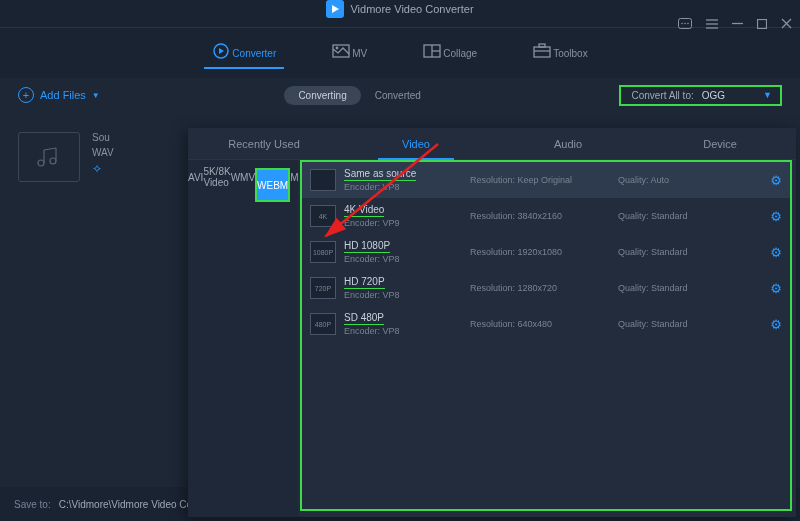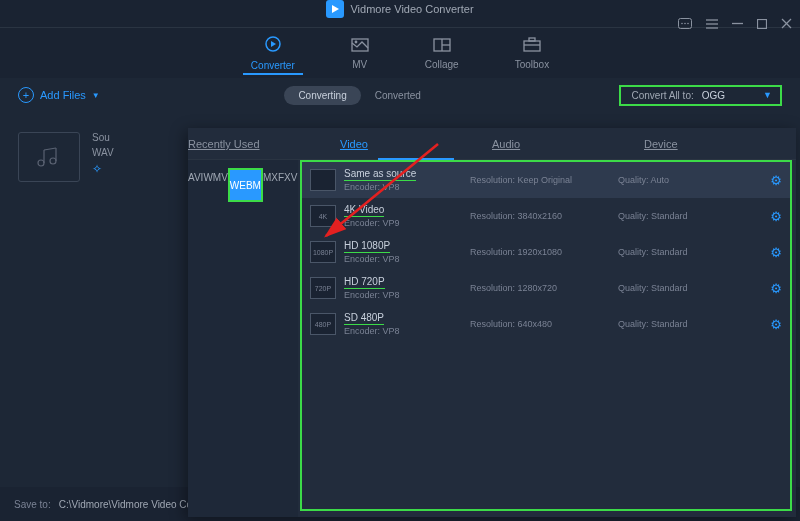--- a/index.html
+++ b/index.html
@@ -6,21 +6,21 @@
     body { background: #1a2332; width: 800px; height: 521px; overflow: hidden; color: #b0b8c4; font-size: 11px; position: relative; }
     
     .titlebar { height: 28px; display: flex; align-items: center; padding: 0 8px; background: #1a2332; border-bottom: 1px solid #2a3442; flex-direction: column; }
     .titlebar-left { display: flex; align-items: center; gap: 6px; }
     .logo { width: 18px; height: 18px; background: #2999ff; border-radius: 3px; display: flex; align-items: center; justify-content: center; }
     .title { font-size: 11px; color: #a0a8b4; }
     .titlebar-right { margin-left: auto; display: flex; gap: 14px; align-items: center; }
     .win-btn { color: #8a92a0; cursor: pointer; font-size: 13px; display: flex; align-items: center; }
     
     .top-nav { height: 50px; display: flex; justify-content: center; align-items: center; gap: 40px; background: #1a2332; }
-    .nav-item { display: flex; flex-direction: column; align-items: center; gap: 2px; color: #8a92a0; cursor: pointer; padding: 4px 8px; }
+    .nav-item { display: flex; flex-direction: row; align-items: center; gap: 2px; color: #8a92a0; cursor: pointer; padding: 4px 8px; }
     .nav-item.active { color: #2999ff; border-bottom: 2px solid #2999ff; padding-bottom: 2px; }
     .nav-icon { font-size: 17px; }
     .nav-label { font-size: 10px; }
     
     .action-bar { height: 34px; display: flex; align-items: center; padding: 0 18px; justify-content: space-between; background: #1d2736; }
     .add-files { display: flex; align-items: center; gap: 6px; color: #2999ff; cursor: pointer; font-size: 11px; }
     .plus-circle { width: 16px; height: 16px; border: 1.5px solid #2999ff; border-radius: 50%; display: flex; align-items: center; justify-content: center; font-size: 11px; }
     .conv-tabs { display: flex; gap: 0; }
     .pill-tab { padding: 4px 14px; font-size: 10px; color: #8a92a0; cursor: pointer; border-radius: 10px; }
     .pill-tab.active { background: #3a4556; color: #c8d0dc; }
@@ -30,21 +30,21 @@
     
     .content { position: relative; height: 375px; background: #1d2736; }
     .file-row { position: absolute; top: 20px; left: 18px; display: flex; align-items: flex-start; gap: 12px; }
     .thumb { width: 62px; height: 50px; border: 1px solid #3a4556; border-radius: 3px; display: flex; align-items: center; justify-content: center; color: #5a6272; }
     .file-meta { display: flex; flex-direction: column; gap: 4px; }
     .meta-label { font-size: 10px; color: #8a92a0; }
     .meta-icons { display: flex; gap: 6px; color: #2999ff; font-size: 12px; }
     
     .popup { position: absolute; top: 16px; left: 188px; right: 4px; bottom: -30px; background: #222c3c; box-shadow: -3px 3px 14px rgba(0,0,0,.4); z-index: 20; }
     .popup-tabs { height: 32px; display: flex; border-bottom: 1px solid #2a3442; }
-    .popup-tab { flex: 1; text-align: left; line-height: 32px; color: #8a92a0; cursor: pointer; font-size: 11px; text-decoration: underline; }
+    .popup-tab { flex: 1; text-align: center; line-height: 32px; color: #8a92a0; cursor: pointer; font-size: 11px; }
     .popup-tab.active { color: #2999ff; position: relative; }
     .popup-tab.active::after { content: ''; position: absolute; bottom: -1px; left: 25%; width: 50%; height: 2px; background: #2999ff; }
     
     .popup-body { display: flex; height: calc(100% - 32px); }
     .sidebar-list { width: 110px; background: #1e2838; display: flex; flex-direction: row; overflow: hidden; }
     .sidebar-item { height: 34px; display: flex; align-items: center; justify-content: center; color: #a0a8b4; font-size: 10px; cursor: pointer; }
     .sidebar-item.active { background: #2999ff; color: #fff; border: 2px solid #3cdb48; box-sizing: border-box; margin-top: 8px; }
     .sidebar-search { margin-top: auto; height: 30px; display: flex; align-items: center; justify-content: center; gap: 14px; color: #8a92a0; font-size: 10px; background: #1a2332; }
     
     .presets { flex: 1; border: 2px solid #3cdb48; margin: 0 4px 6px 2px; overflow: hidden; }
@@ -205,20 +205,21 @@
   <div class="popup">
     <div class="popup-tabs">
       <div class="popup-tab">Recently Used</div>
       <div class="popup-tab active">Video</div>
       <div class="popup-tab">Audio</div>
       <div class="popup-tab">Device</div>
     </div>
     <div class="popup-body">
       <div class="sidebar-list">
         <div class="sidebar-item">AVI</div>
+        <div class="sidebar-item">5K/8K Video</div>
         <div class="sidebar-item">WMV</div>
         <div class="sidebar-item active">WEBM</div>
         <div class="sidebar-item">MXF</div>
         <div class="sidebar-item">XVID</div>
         <div class="sidebar-item">ASF</div>
         <div class="sidebar-search">
           <span>
             <svg width="11" height="11" viewBox="0 0 11 11">
                 <circle cx="4.5" cy="4.5" r="3.5" fill="none" stroke="currentColor" stroke-width="1.2"></circle>
                 <line x1="7.3" y1="7.3" x2="10" y2="10" stroke="currentColor" stroke-width="1.2"></line>

